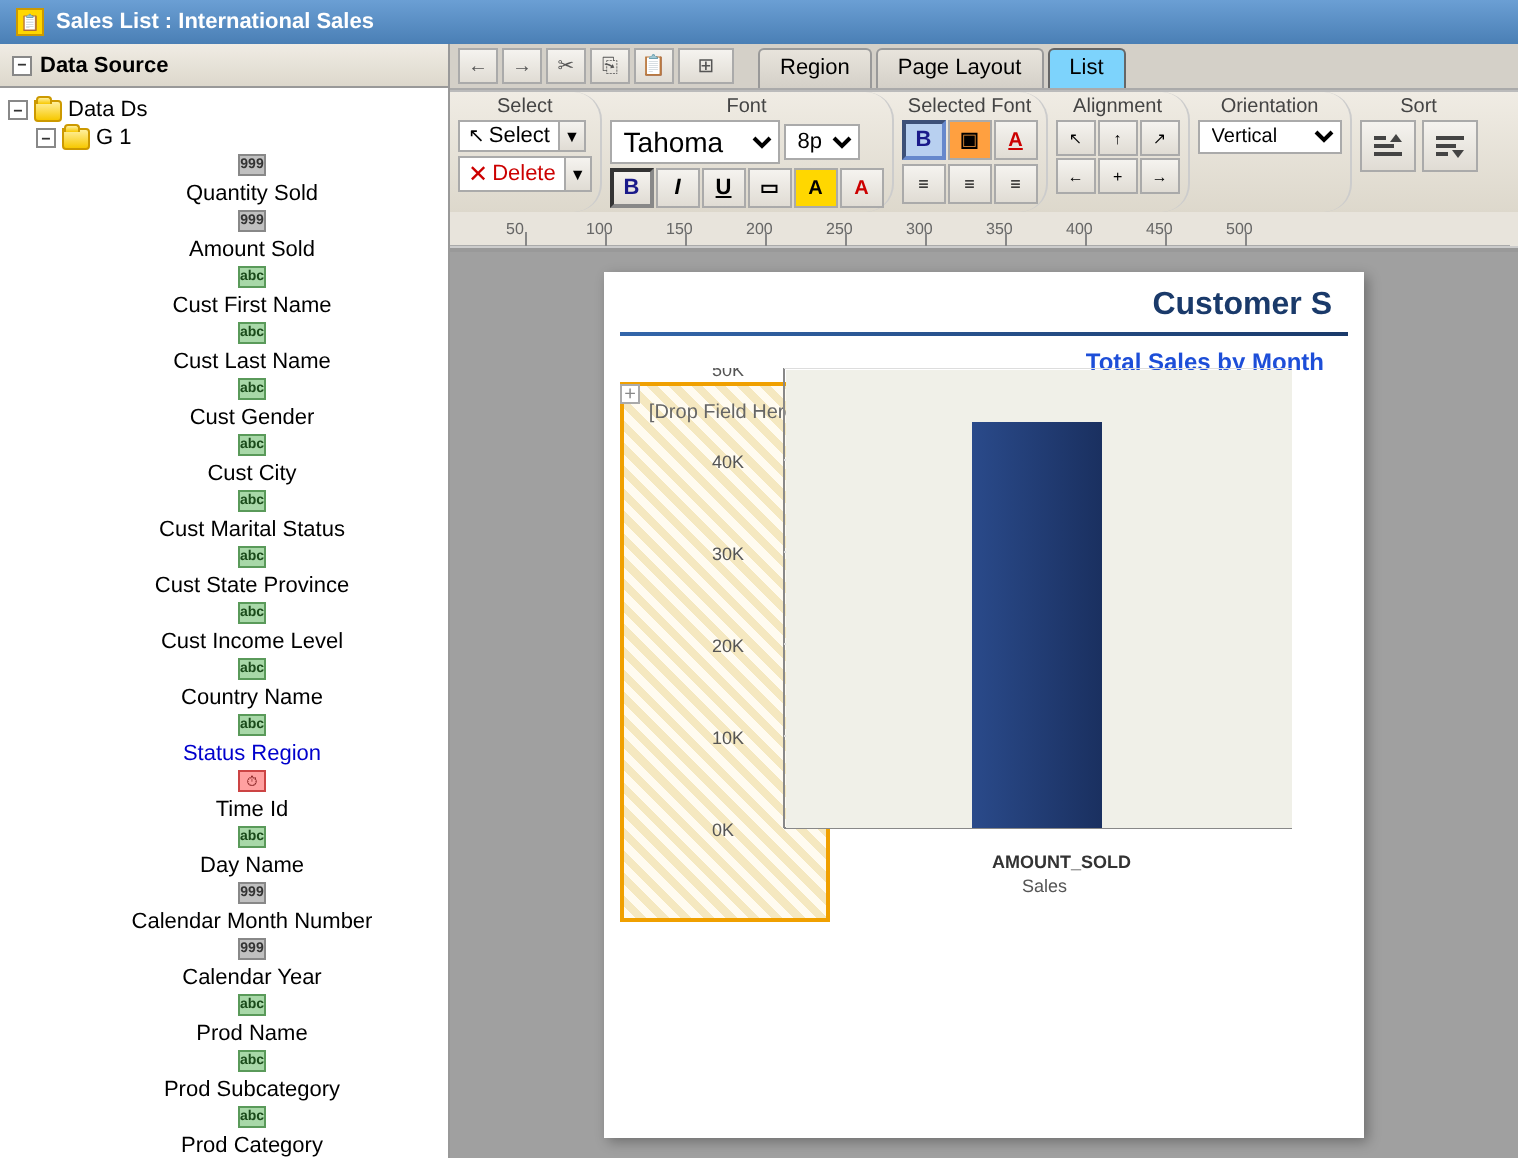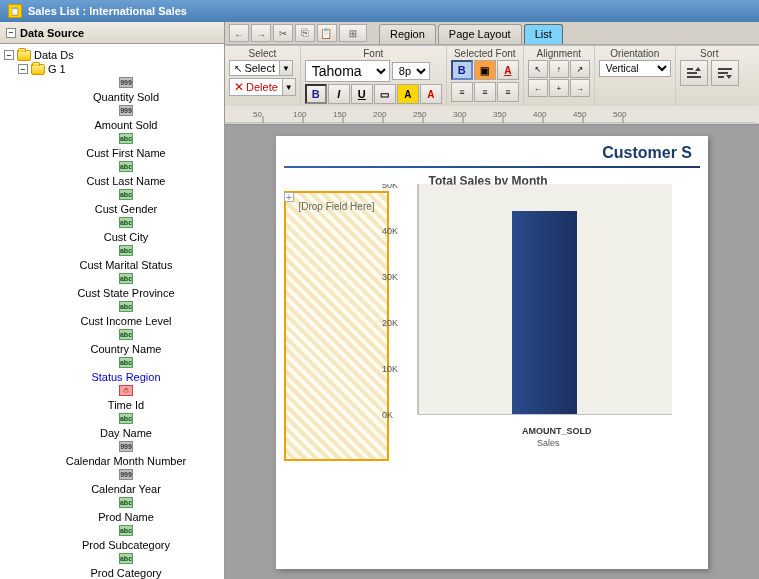--- a/index.html
+++ b/index.html
@@ -170,20 +170,21 @@
       display: flex;
       align-items: stretch;
       border-top: 1px solid #bbb;
     }
     .toolbar-section {
       display: flex;
       flex-direction: column;
       align-items: center;
       border-right: 1px solid #ccc;
       padding: 2px 4px;
+      border-radius: 14px;
     }
     .toolbar-section-label {
       font-size: 10px;
       color: #444;
       text-align: center;
       padding-bottom: 1px;
       width: 100%;
       text-align: center;
     }
     .toolbar-section-content {
@@ -297,21 +298,21 @@
     .content-area {
       flex: 1;
       background: #a0a0a0;
       overflow: auto;
       display: flex;
       justify-content: center;
       padding: 10px;
     }
     .page-canvas {
       background: white;
-      width: 432px;
+      width: 380px;
       min-height: 380px;
       position: relative;
       box-shadow: 2px 2px 6px rgba(0,0,0,0.3);
     }
 
     
     .page-title-area {
       text-align: right;
       padding: 8px 16px 4px;
       font-size: 16px;
@@ -321,26 +322,26 @@
 
     
     .page-divider {
       height: 2px;
       background: linear-gradient(to right, #3366aa, #1a3a6a);
       margin: 0 8px 6px;
     }
 
     
     .chart-title {
-      text-align: center;
+      text-align: right;
       font-size: 12px;
       font-weight: bold;
-      color: #404040;
+      color: #1d4ed8;
       margin-bottom: 4px;
-      padding-right: 8px;
+      padding-right: 20px;
     }
 
     
     .drop-field-area {
       position: absolute;
       left: 8px;
       top: 55px;
       width: 105px;
       height: 270px;
       border: 2px solid #f0a000;

